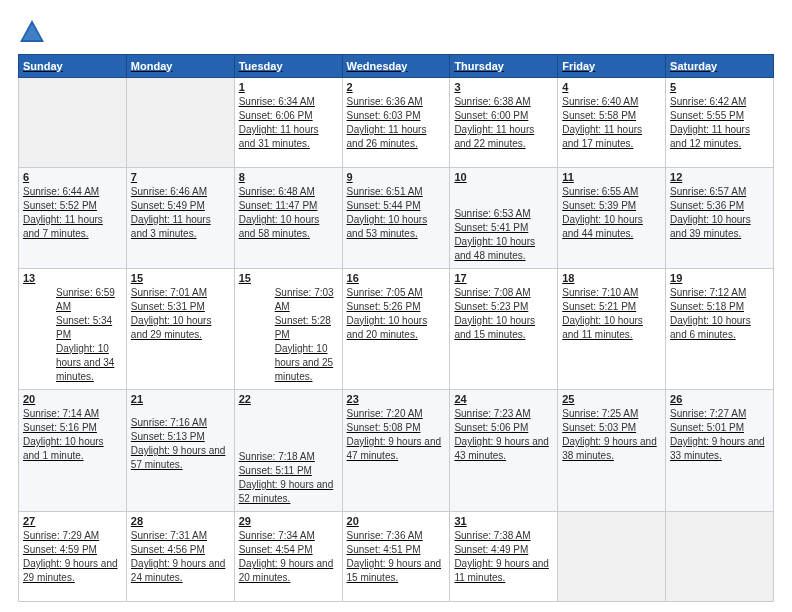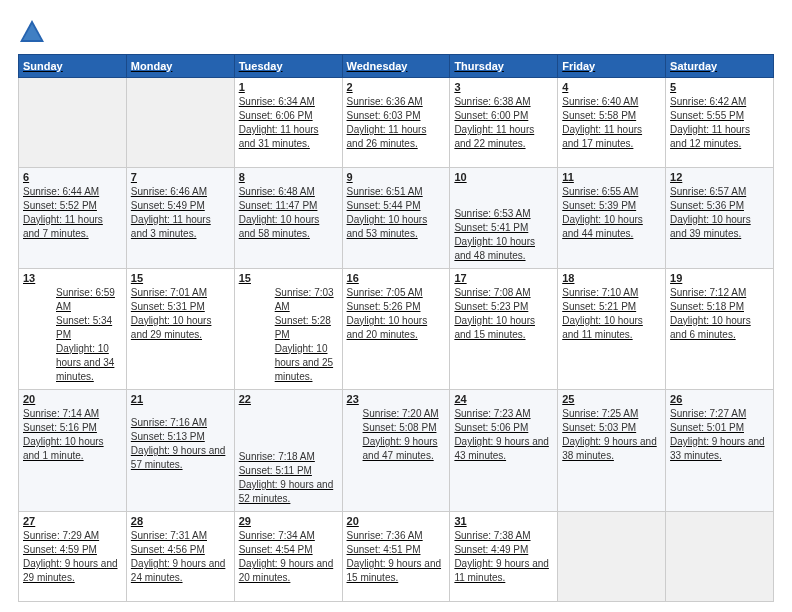--- a/index.html
+++ b/index.html
@@ -276,21 +276,21 @@
 Daylight: 9 hours and 57 minutes.</div>
           </td>
           <td>
             <span class="day-num">22</span>
             <div class="day-info" style="white-space: pre-line; margin-top: 45px;">Sunrise: 7:18 AM
 Sunset: 5:11 PM
 Daylight: 9 hours and 52 minutes.</div>
           </td>
           <td>
             <span class="day-num">23</span>
-            <div class="day-info" style="white-space: pre-line; margin-left: 16px;">Sunrise: 7:20 AM
+            <div class="day-info" style="white-space: pre-line;">Sunrise: 7:20 AM
 Sunset: 5:08 PM
 Daylight: 9 hours and 47 minutes.</div>
           </td>
           <td>
             <span class="day-num">24</span>
             <div class="day-info" style="white-space: pre-line;">Sunrise: 7:23 AM
 Sunset: 5:06 PM
 Daylight: 9 hours and 43 minutes.</div>
           </td>
           <td>

